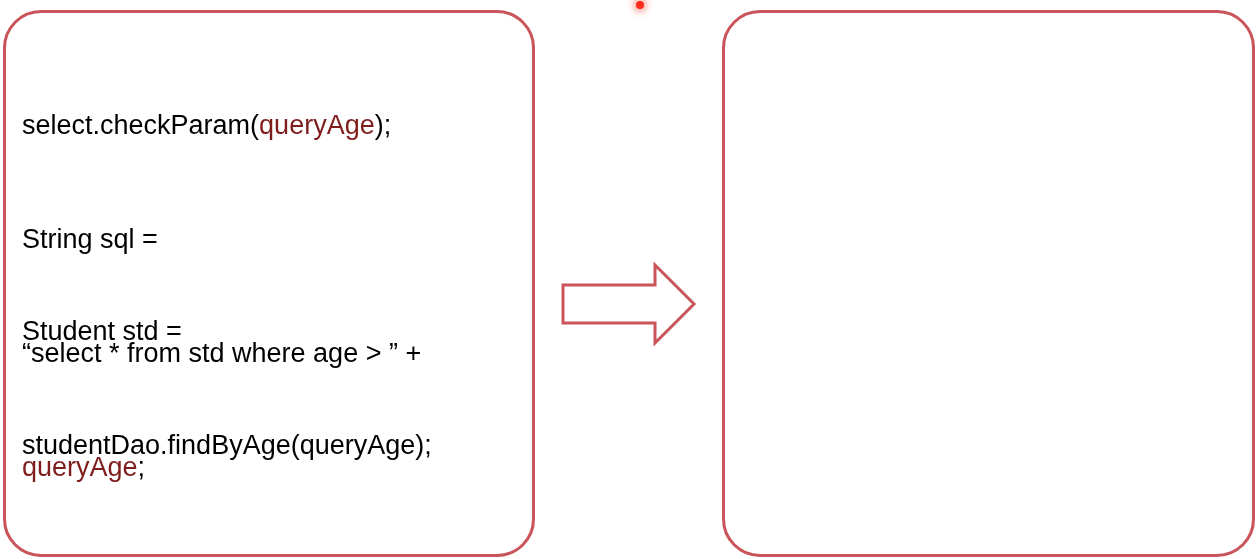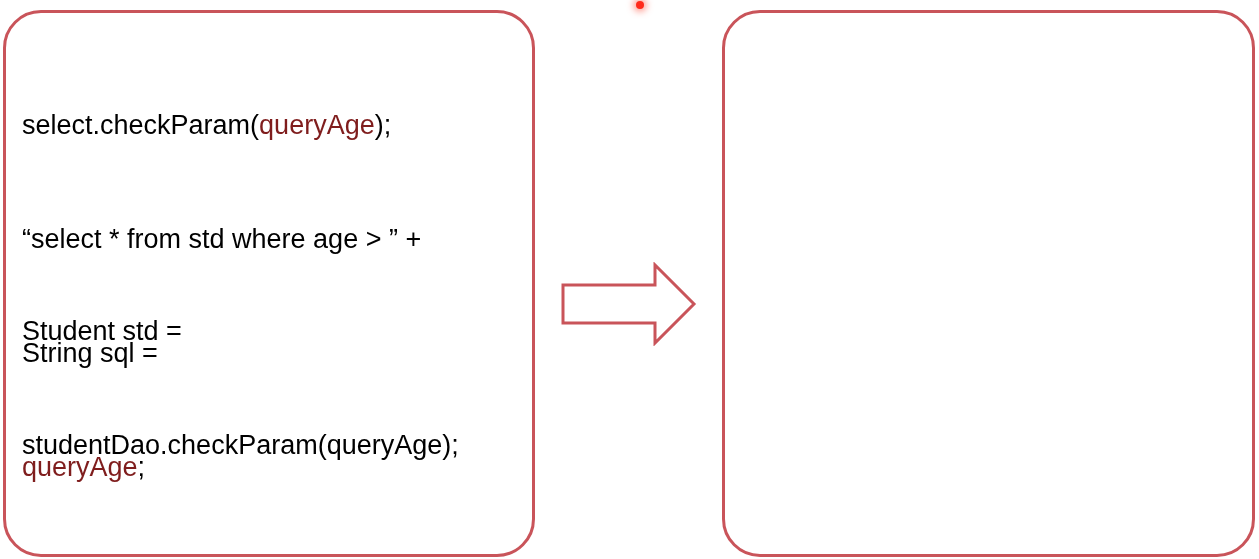--- a/index.html
+++ b/index.html
@@ -18,34 +18,34 @@
            background:#ff2a1a; box-shadow:0 0 6px 3px rgba(255,80,60,0.5); }
 </style>
 </head>
 <body>
 
 <div id="laser"></div>
 
 <div class="box" id="left-box"></div>
 <div class="code" id="left-code">
   <span class="line"><span>select.checkParam(</span><span class="hl">queryAge</span><span>);</span></span>
+  <span class="line"><span>String sql =</span></span>
   <span class="line"><span>“select * from std where age &gt; ” +</span></span>
-  <span class="line"><span>String sql =</span></span>
   <span class="line"><span class="hl">queryAge</span><span>;</span></span>
   
   
   
   
   
   
   
   
 </div>
 
 <svg id="arrow" width="140" height="84" viewBox="0 0 140 84">
   <polygon points="3,23 95,23 95,3 134,42 95,81 95,61 3,61" fill="#fff" stroke="#c9545a" stroke-width="3"></polygon>
 </svg>
 
 <div class="box" id="right-box"></div>
 <div class="code" id="right-code">
   <span class="line">Student std =</span>
-  <span class="line">studentDao.checkParam(queryAge);</span>
+  <span class="line">studentDao.findByAge(queryAge);</span>
 </div>
 
 </body></html>

